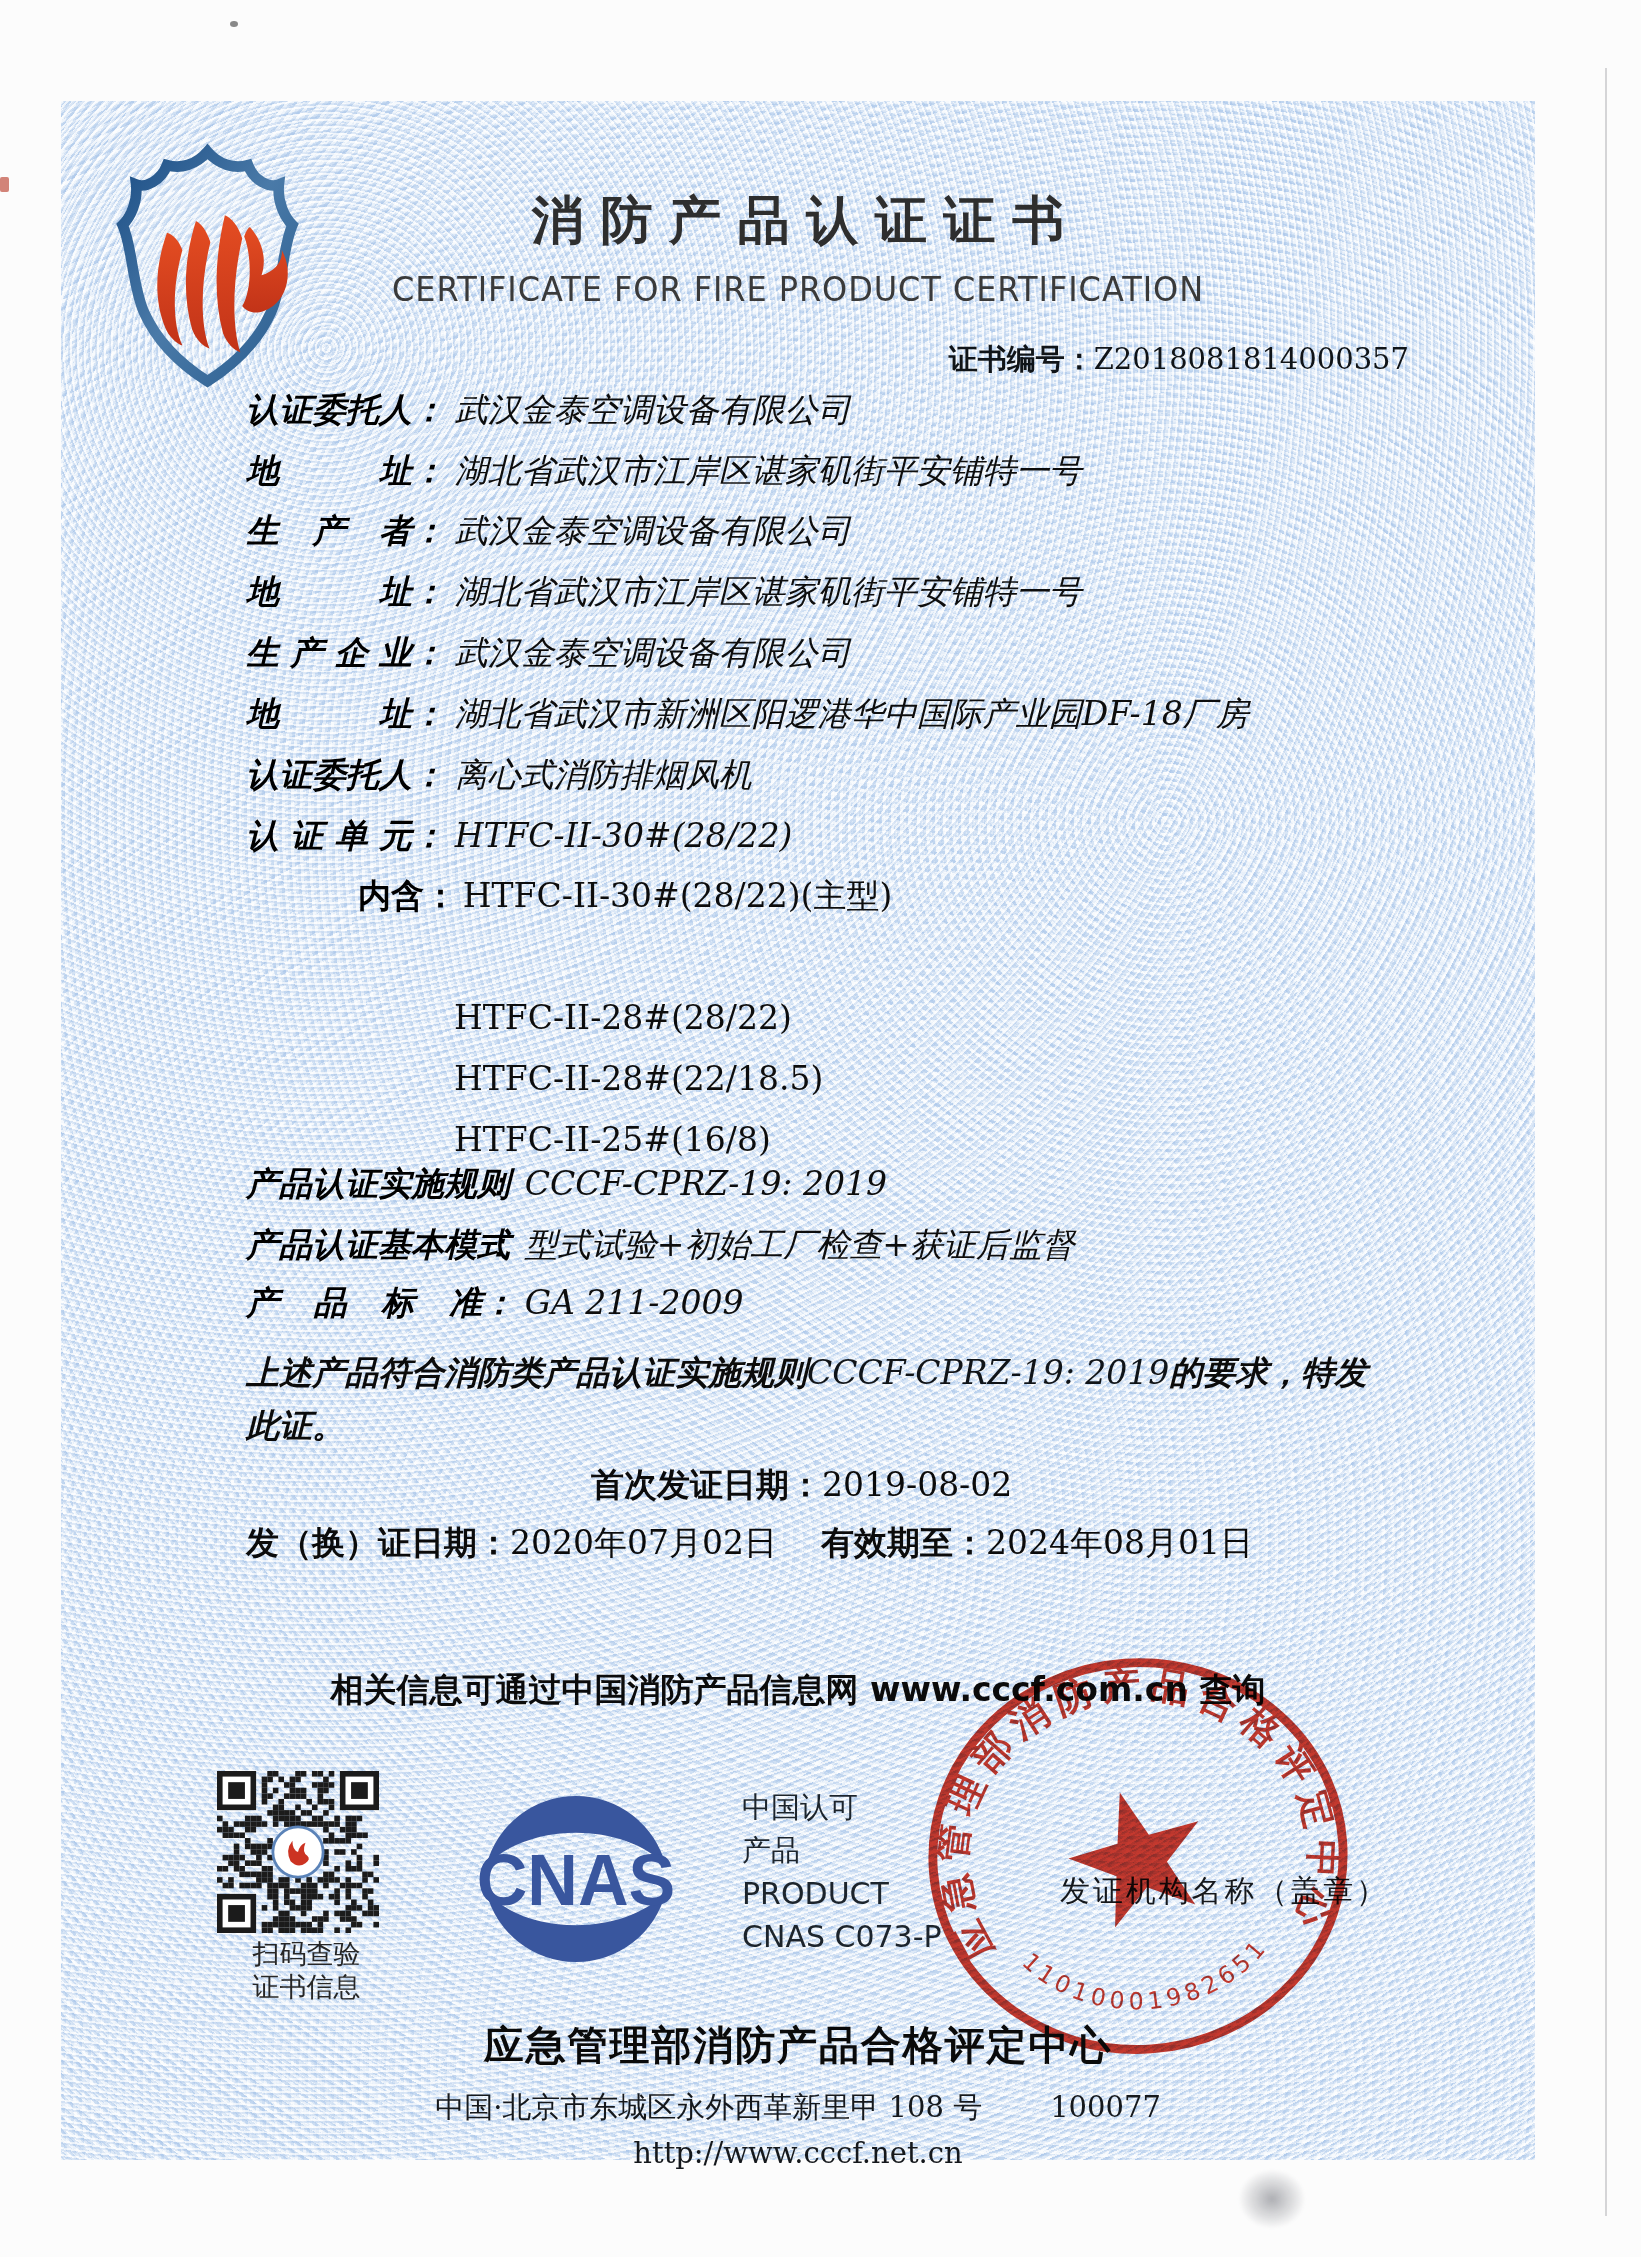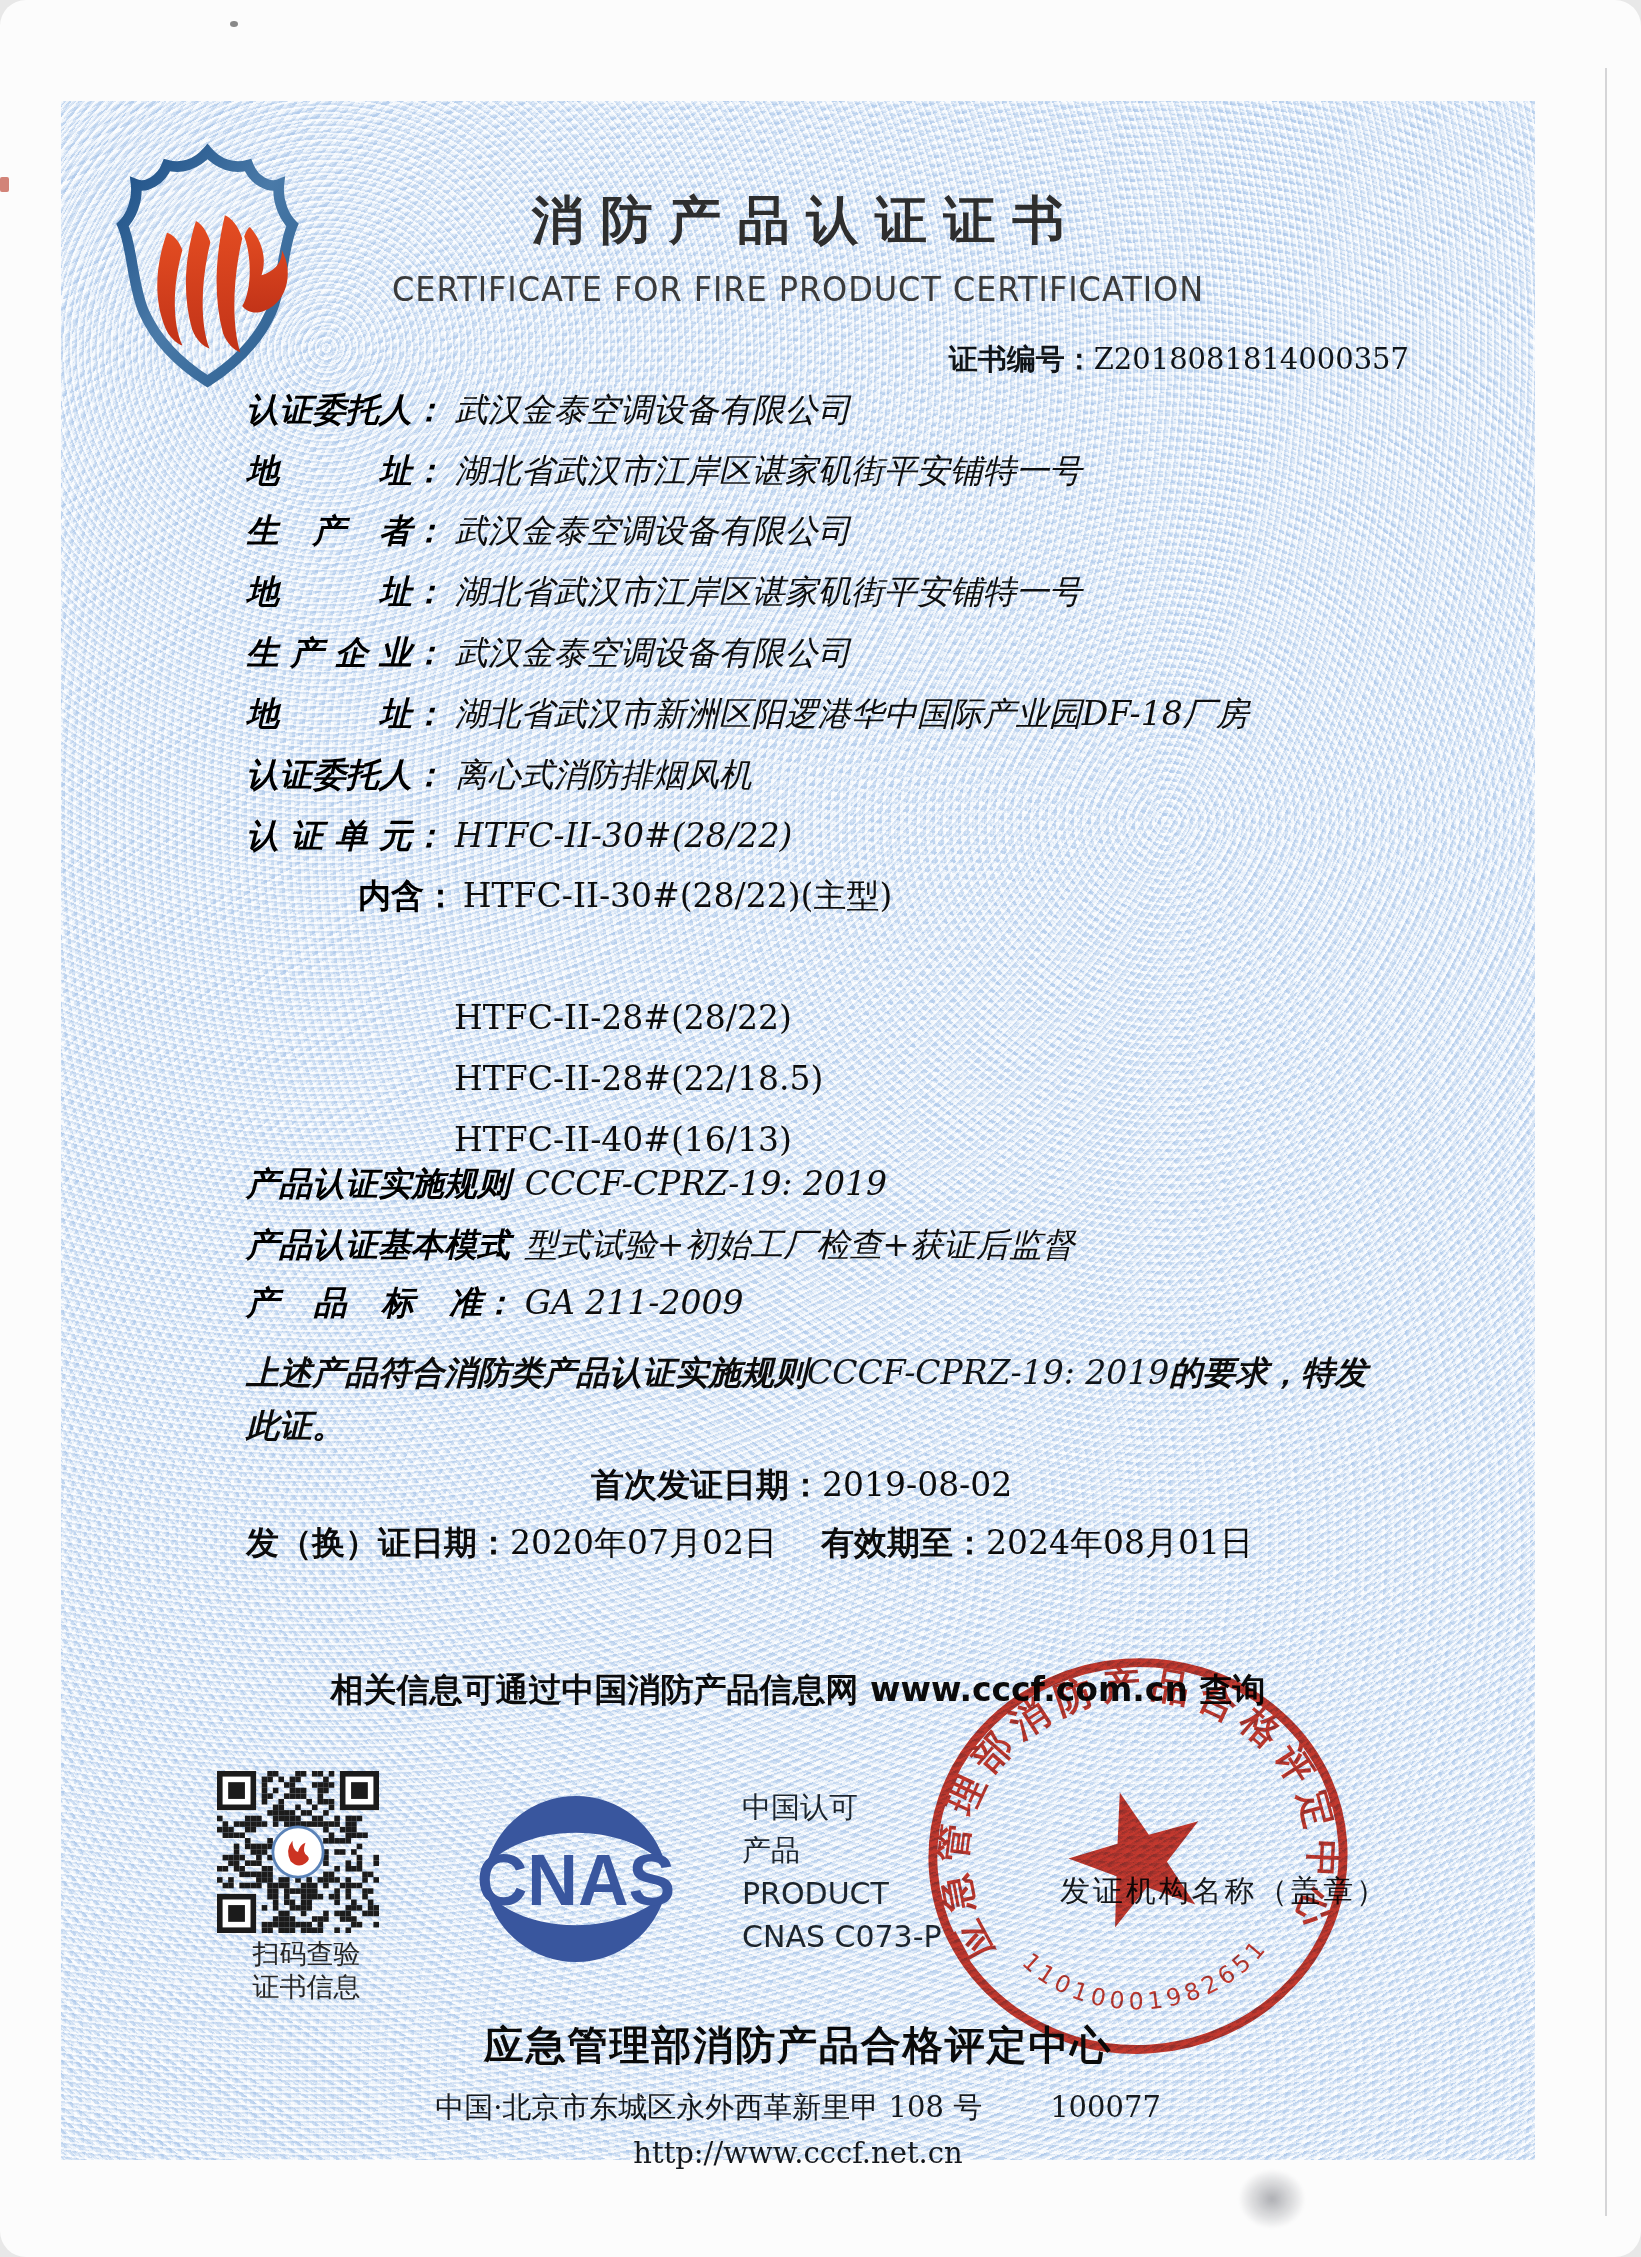--- a/index.html
+++ b/index.html
@@ -1,17 +1,17 @@
 <!DOCTYPE html>
 <html><head>
 <meta charset="utf-8">
 <style>
   html,body{margin:0;padding:0;background:#e8e8e8;}
   .page{position:relative;width:1641px;height:2257px;background:#fcfcfc;overflow:hidden;
-        font-family:"DejaVu Sans",sans-serif;border-radius:26px;}
+        font-family:"DejaVu Sans",sans-serif;}
   .cert{position:absolute;left:61px;top:101px;width:1474px;height:2059px;
         background-color:#dde9f7;
         background-image:
          repeating-radial-gradient(circle at 18% 12%, rgba(255,255,255,0) 0 2.9px, rgba(255,255,255,.65) 2.9px 4.8px, rgba(160,190,230,.28) 4.8px 6.8px),
          repeating-radial-gradient(circle at 75% 35%, rgba(255,255,255,0) 0 2.9px, rgba(255,255,255,.55) 2.9px 5.8px, rgba(150,185,228,.25) 5.8px 8.7px),
          repeating-radial-gradient(circle at 40% 70%, rgba(255,255,255,0) 0 3.9px, rgba(255,255,255,.5) 3.9px 6.8px, rgba(155,188,230,.22) 6.8px 9.7px),
          repeating-radial-gradient(circle at 62% 96%, rgba(255,255,255,0) 0 2.9px, rgba(255,255,255,.5) 2.9px 5.8px, rgba(150,185,228,.2) 5.8px 8.7px);}
   .abs{position:absolute;}
   .ctr{left:0;right:0;text-align:center;}
   .title{top:85px;font-size:52px;font-weight:bold;color:#2e2e2e;letter-spacing:.32em;text-indent:.32em;}
@@ -79,21 +79,21 @@
     <div class="abs frow" style="top:407px"><span class="flabel">生产者</span><span class="fcolon">：</span><span class="fval">武汉金泰空调设备有限公司</span></div>
     <div class="abs frow" style="top:468px"><span class="flabel">地址</span><span class="fcolon">：</span><span class="fval">湖北省武汉市江岸区谌家矶街平安铺特一号</span></div>
     <div class="abs frow" style="top:529px"><span class="flabel">生产企业</span><span class="fcolon">：</span><span class="fval">武汉金泰空调设备有限公司</span></div>
     <div class="abs frow" style="top:590px"><span class="flabel">地址</span><span class="fcolon">：</span><span class="fval">湖北省武汉市新洲区阳逻港华中国际产业园DF-18厂房</span></div>
     <div class="abs frow" style="top:651px"><span class="flabel">认证委托人</span><span class="fcolon">：</span><span class="fval">离心式消防排烟风机</span></div>
     <div class="abs frow" style="top:712px"><span class="flabel">认证单元</span><span class="fcolon">：</span><span class="fval">HTFC-II-30#(28/22)</span></div>
 
     <div class="abs inner-row" style="top:772px"><span class="inner-label">内含</span><span class="inner-label">：</span><span class="fval" style="margin-left:5.8px">HTFC-II-30#(28/22)(主型)</span></div>
     <div class="abs model-line" style="top:894px">HTFC-II-28#(28/22)</div>
     <div class="abs model-line" style="top:955px">HTFC-II-28#(22/18.5)</div>
-    <div class="abs model-line" style="top:1016px">HTFC-II-40#(16/13)</div>
+    <div class="abs model-line" style="top:1016px">HTFC-II-25#(16/8)</div>
 
     <div class="abs frow wide" style="top:1060px"><span class="flabel">产品认证实施规则</span><span class="fcolon">：</span><span class="fval">CCCF-CPRZ-19: 2019</span></div>
     <div class="abs frow wide" style="top:1121px"><span class="flabel">产品认证基本模式</span><span class="fcolon">：</span><span class="fval">型式试验+初始工厂检查+获证后监督</span></div>
     <div class="abs frow wide" style="top:1179px"><span class="flabel">产品标准</span><span class="fcolon">：</span><span class="fval">GA 211-2009</span></div>
 
     <div class="abs stmt" style="top:1251px"><span>上述产品符合消防类产品认证实施规则</span><span class="serif">CCCF-CPRZ-19: 2019</span><span>的要求，特发</span></div>
     <div class="abs stmt" style="top:1304px">此证。</div>
 
     <div class="abs dateline" style="left:530px;top:1362px"><span class="dlabel">首次发证日期：</span><span class="dval">2019-08-02</span></div>
     <div class="abs dateline" style="left:185px;top:1420px"><span class="dlabel">发（换）证日期：</span><span class="dval">2020年07月02日</span><span style="display:inline-block;width:44px"></span><span class="dlabel">有效期至：</span><span class="dval">2024年08月01日</span></div>

